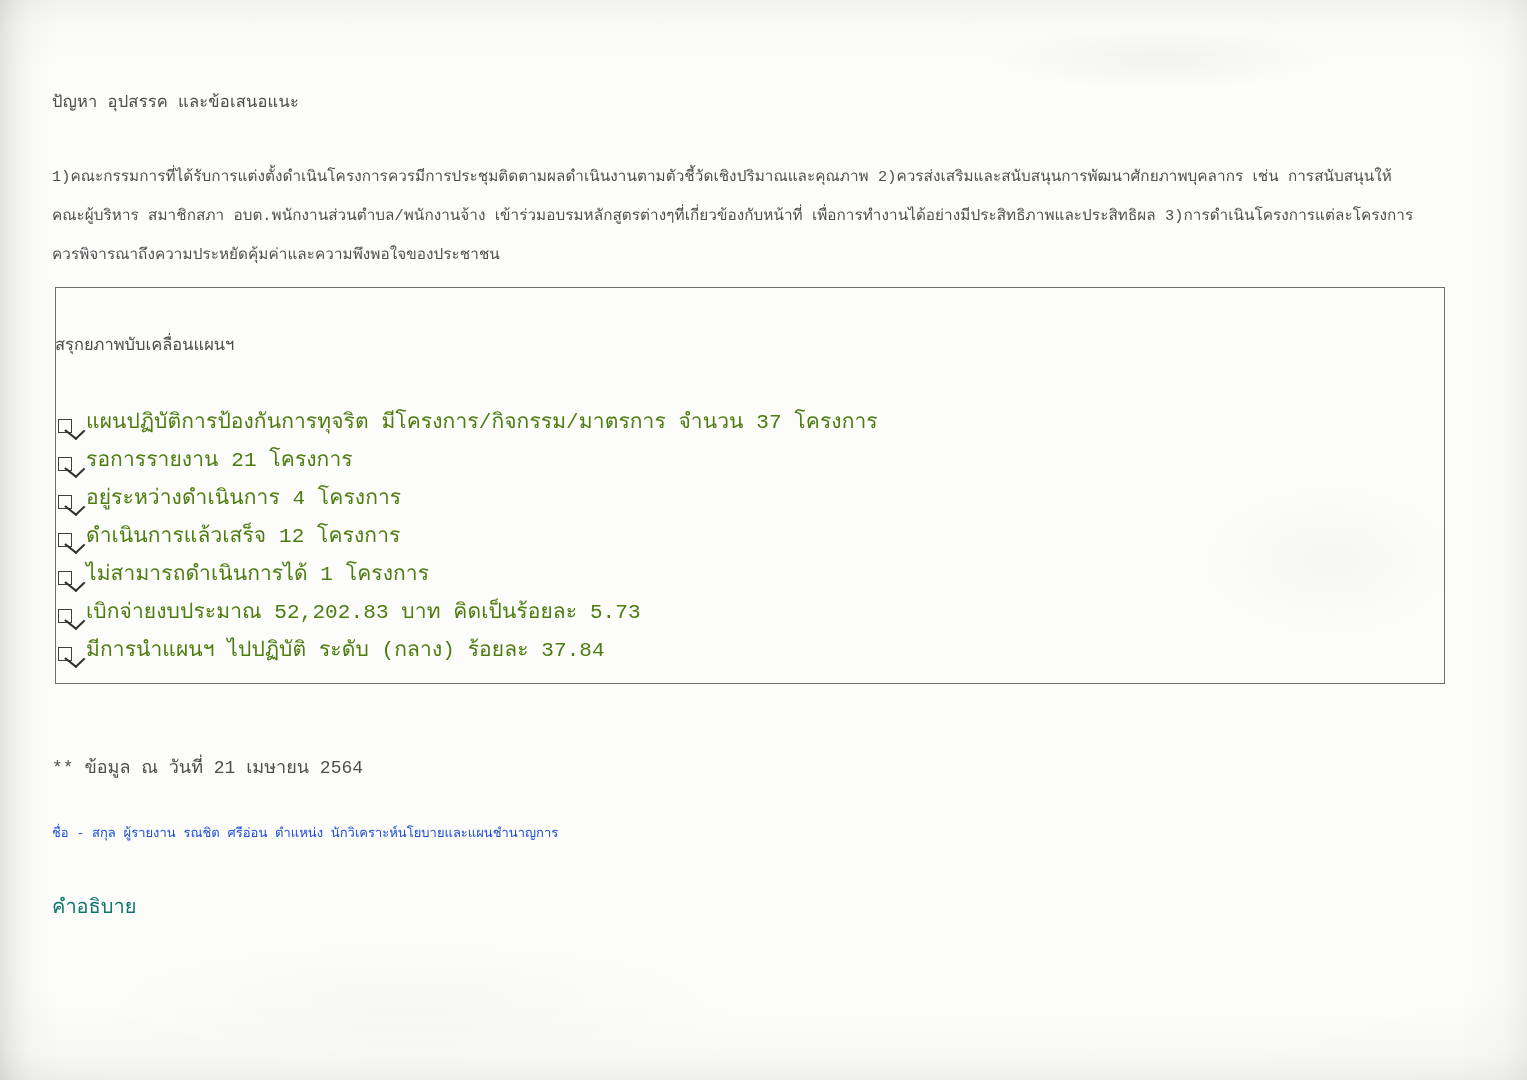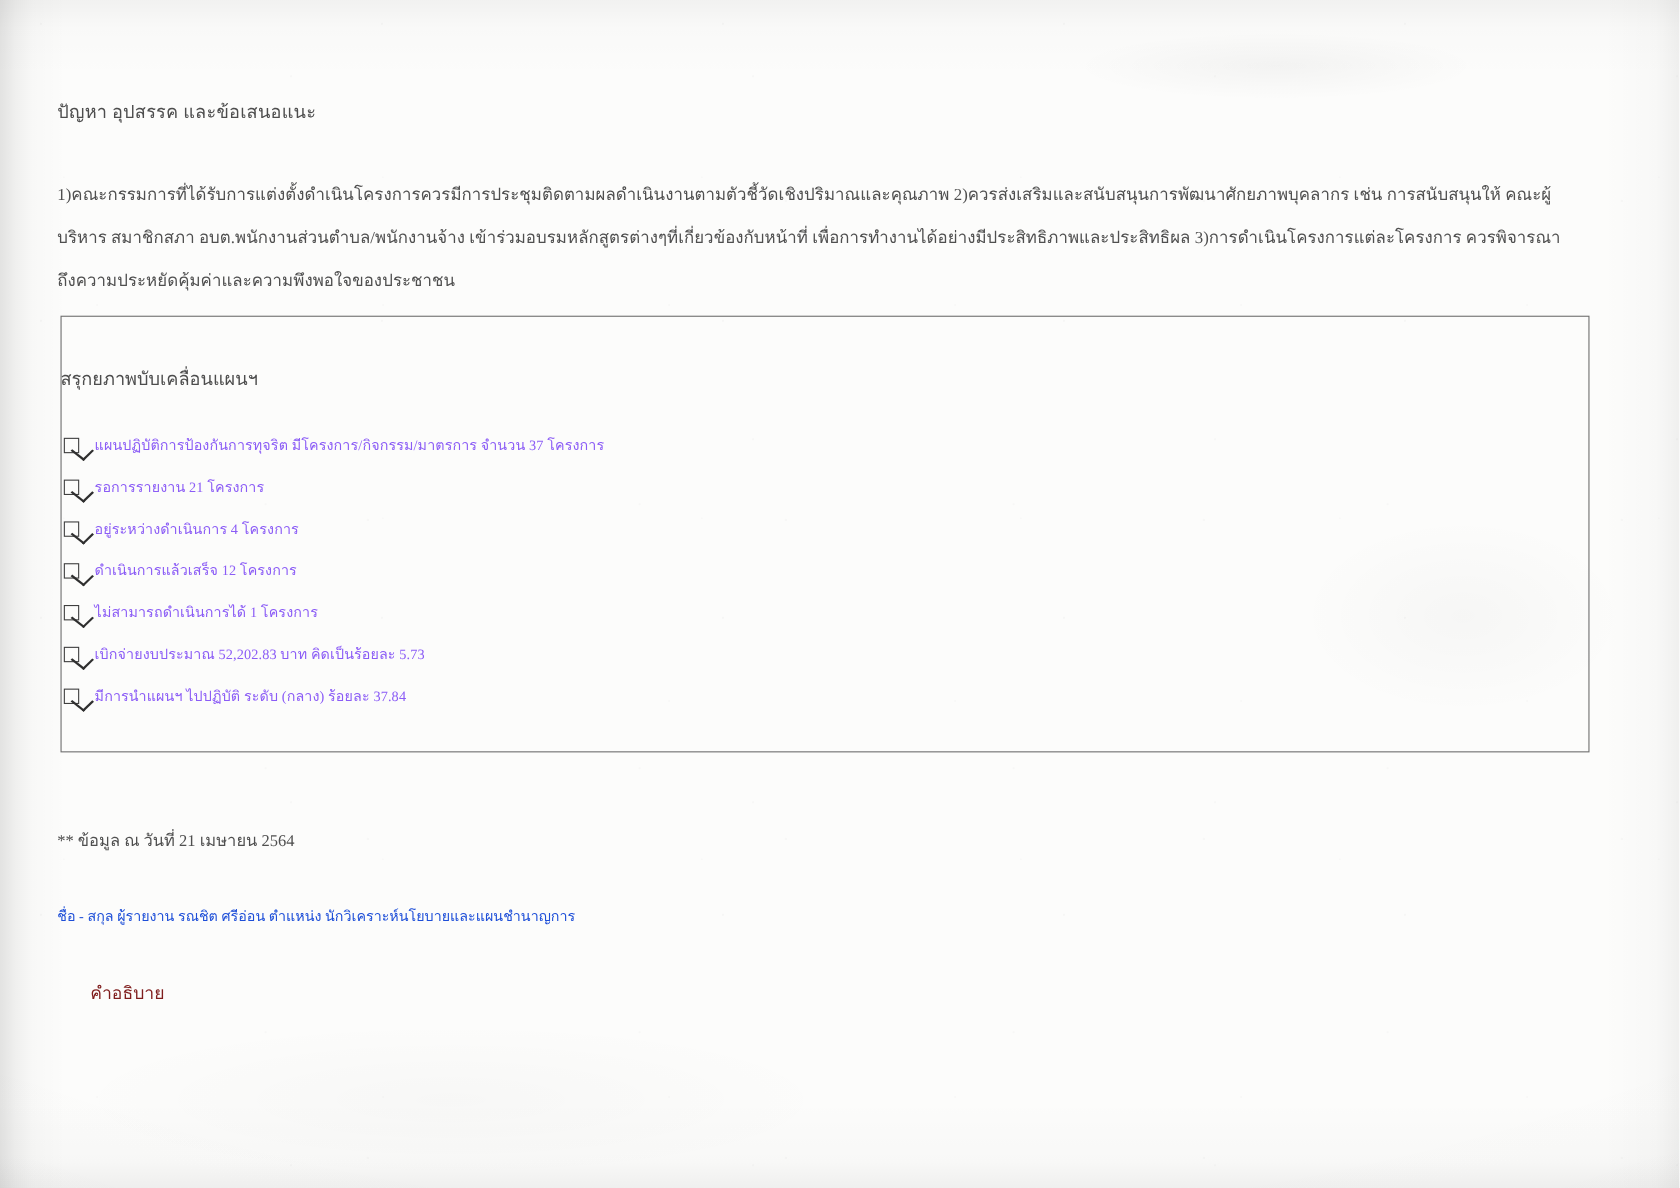--- a/index.html
+++ b/index.html
@@ -6,21 +6,21 @@
     margin: 0;
     padding: 0;
     background: #ffffff;
   }
   #page {
     position: relative;
     width: 1527px;
     height: 1080px;
     overflow: hidden;
     background: #fdfdfc;
-    font-family: Liberation Serif, serif;
+    font-family: Liberation Mono, monospace;
     color: #4a4a4a;
   }
 
   
   .paper {
     position: absolute;
     inset: 0;
     background:
       radial-gradient(ellipse 140% 100% at 50% 45%, rgba(255,255,255,0) 55%, rgba(0,0,0,0.035) 100%),
       linear-gradient(90deg, rgba(0,0,0,0.10) 0px, rgba(0,0,0,0.05) 14px, rgba(0,0,0,0.015) 30px, rgba(0,0,0,0) 60px),
@@ -113,24 +113,24 @@
   }
 
   .checklist {
     position: absolute;
     left: 58px;
     top: 395px;
     width: 1300px;
   }
   .check-row {
     display: flex;
-    align-items: flex-start;
+    align-items: flex-end;
     height: 38px;
-    font-size: 13px;
-    color: #8b5cf6;
+    font-size: 21px;
+    color: #4d7c0f;
   }
   .check-box {
     position: relative;
     width: 14px;
     height: 14px;
     margin-top: 3px;
     margin-right: 14px;
     flex: 0 0 auto;
     border: 1.4px solid #3f3f3f;
     box-sizing: border-box;
@@ -149,37 +149,36 @@
   }
   .check-label {
     line-height: 20px;
     letter-spacing: 0.1px;
   }
 
   .footnote {
     position: absolute;
     left: 52px;
     top: 752px;
-    font-size: 15px;
+    font-size: 18px;
     color: #4f4f4f;
   }
   .reporter {
     position: absolute;
     left: 52px;
     top: 822px;
     font-size: 13px;
     color: #1d4ed8;
   }
   .legend {
     position: absolute;
     left: 52px;
     top: 890px;
-    font-size: 16px;
-    color: #7f1d1d;
-    margin-left: 30px;
+    font-size: 20px;
+    color: #0f766e;
   }
 </style>
 </head>
 <body>
 
 <div id="page">
 
   <div class="paper"></div>
   <div class="speckle"></div>
   <div class="smudge-top"></div>

